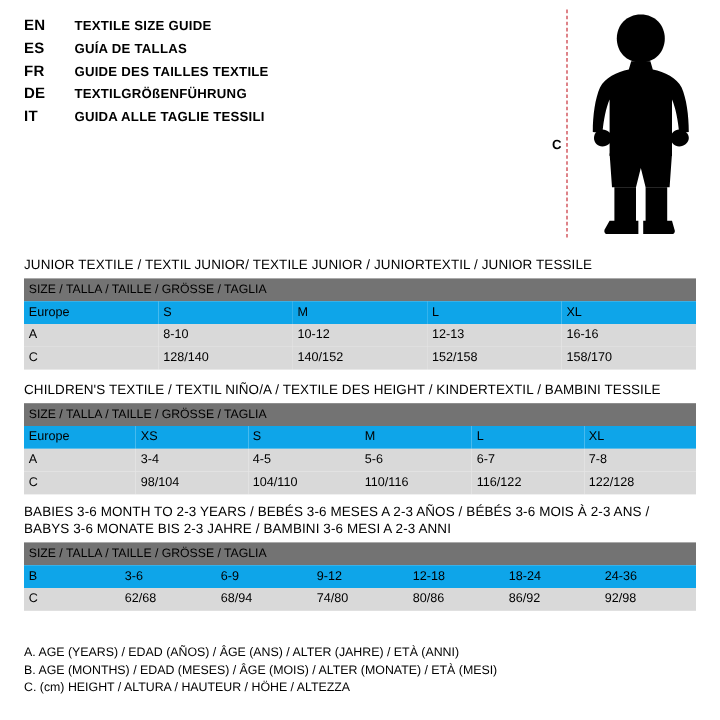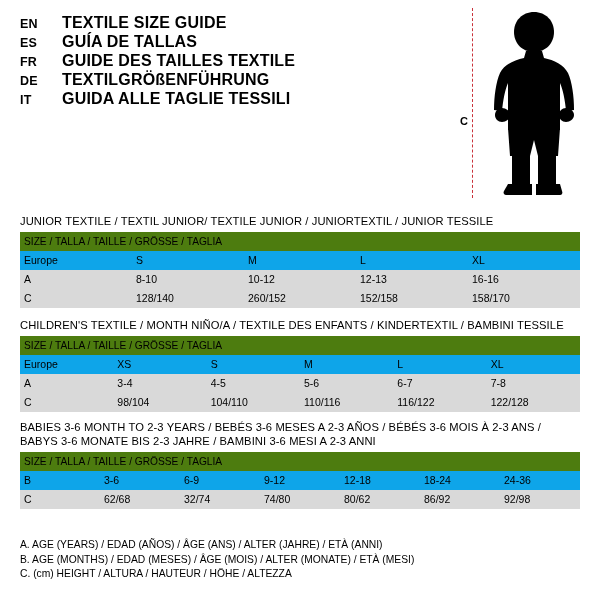--- a/index.html
+++ b/index.html
@@ -33,21 +33,21 @@
     align-items: baseline;
     height: 19px;
   }
   .lang-code {
     width: 42px;
     font-size: 12.5px;
     font-weight: bold;
     letter-spacing: 0.2px;
   }
   .lang-title {
-    font-size: 16px;
+    font-size: 11px;
     font-weight: bold;
     letter-spacing: 0.2px;
   }
 
   
   .figure-area {
     position: absolute;
     left: 450px;
     top: 8px;
     width: 140px;
@@ -94,21 +94,21 @@
     width: 560px;
     table-layout: fixed;
   }
   table.size-table td {
     font-size: 10.5px;
     padding: 3px 0 3px 4px;
     line-height: 13px;
     white-space: nowrap;
   }
   tr.band td {
-    background: #4d7c0f;
+    background: #737373;
     font-size: 10.2px;
     font-weight: normal;
     padding: 3px 0 3px 4px;
   }
   tr.shade td {
     background: #d9d9d9;
   }
   tr.plain td {
     background: #0ea5e9;
   }
@@ -208,30 +208,30 @@
       <tr class="shade">
         <td class="rowlabel">A</td>
         <td>8-10</td>
         <td>10-12</td>
         <td>12-13</td>
         <td>16-16</td>
       </tr>
       <tr class="shade">
         <td class="rowlabel">C</td>
         <td>128/140</td>
-        <td>260/152</td>
+        <td>140/152</td>
         <td>152/158</td>
         <td>158/170</td>
       </tr>
     </tbody>
       </table>
   </div>
 
   <div class="section" style="top: 318px;">
-    <div class="section-title">CHILDREN'S TEXTILE / MONTH NIÑO/A / TEXTILE DES ENFANTS / KINDERTEXTIL / BAMBINI TESSILE</div>
+    <div class="section-title">CHILDREN'S TEXTILE / TEXTIL NIÑO/A / TEXTILE DES HEIGHT / KINDERTEXTIL / BAMBINI TESSILE</div>
     <table class="size-table">
       <tbody>
           <tr class="band">
         <td colspan="6">SIZE / TALLA / TAILLE / GRÖSSE / TAGLIA</td>
       </tr>
       <tr class="plain">
         <td class="rowlabel">Europe</td>
         <td>XS</td>
         <td>S</td>
         <td>M</td>
@@ -270,23 +270,23 @@
         <td>3-6</td>
         <td>6-9</td>
         <td>9-12</td>
         <td>12-18</td>
         <td>18-24</td>
         <td>24-36</td>
       </tr>
       <tr class="shade">
         <td class="rowlabel">C</td>
         <td>62/68</td>
-        <td>32/74</td>
+        <td>68/94</td>
         <td>74/80</td>
-        <td>80/62</td>
+        <td>80/86</td>
         <td>86/92</td>
         <td>92/98</td>
       </tr>
     </tbody>
       </table>
   </div>
 
   <div class="footer">
     <div>A. AGE (YEARS) / EDAD (AÑOS) / ÂGE (ANS) / ALTER (JAHRE) / ETÀ (ANNI)</div>
     <div>B. AGE (MONTHS) / EDAD (MESES) / ÂGE (MOIS) / ALTER (MONATE) / ETÀ (MESI)</div>

